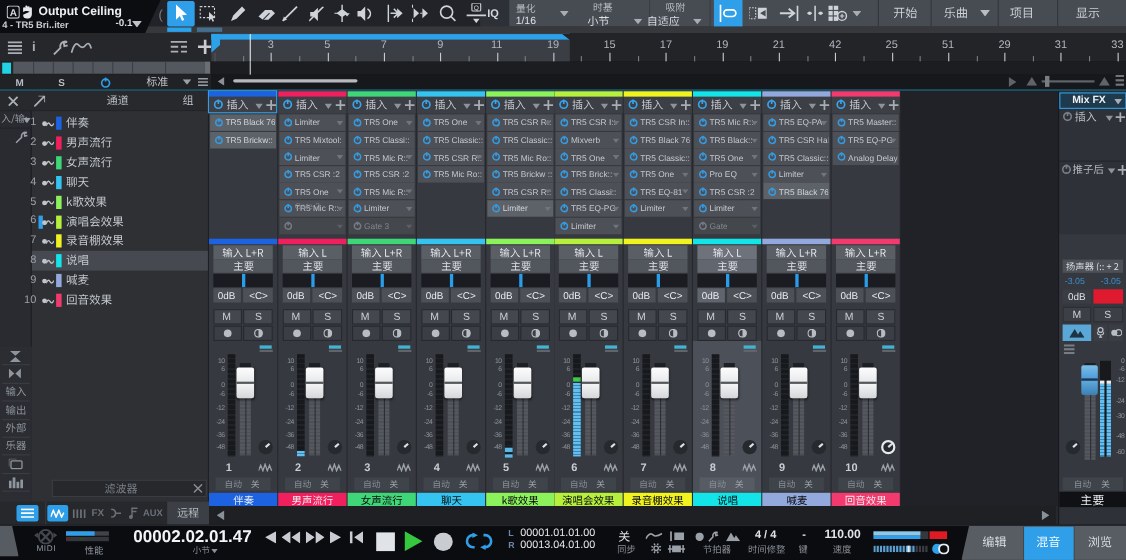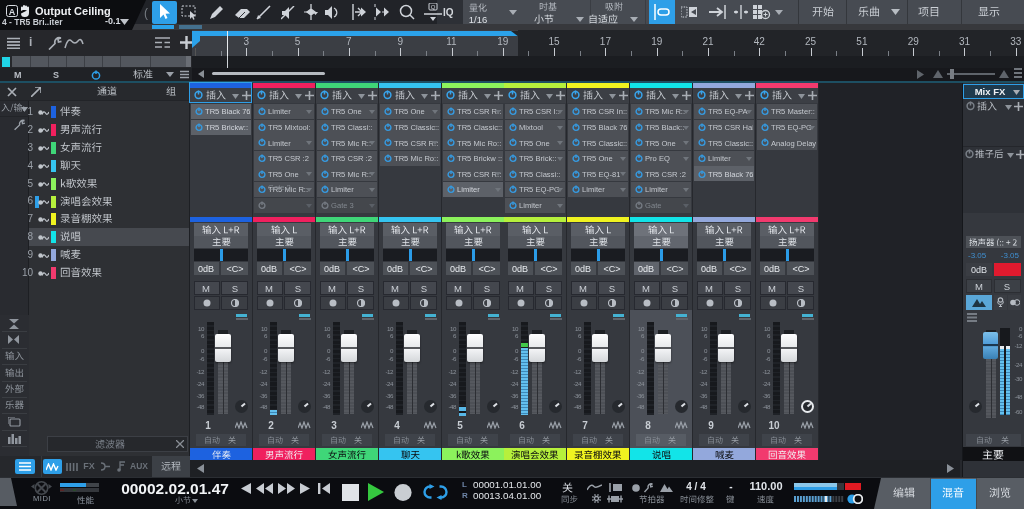--- a/index.html
+++ b/index.html
@@ -1317,21 +1317,21 @@
   </svg>
 <div class="ab" style="left:519px;top:108px;font-size:7.6px;color:#c5c9cf;white-space:nowrap;line-height:1;max-width:45px;overflow:hidden">TR5 CSR I::</div>
 <svg class="ab" style="left:557px;top:110px;" width="6" height="4" viewBox="0 0 6 4">
     <path d="M0 0h6l-3 4z" fill="#70757c"></path>
   </svg>
 <div class="ab" style="left:505px;top:120px;width:60px;height:14.6px;background:#4d5056;"></div>
 <svg class="ab" style="left:509px;top:123px;" width="8" height="9" viewBox="0 0 8 9">
     <circle cx="4" cy="4.5" r="2.9" fill="none" stroke="#369ae0" stroke-width="1.4"></circle>
     <path d="M4 0.5 v3.5" stroke="#369ae0" stroke-width="1.4"></path>
   </svg>
-<div class="ab" style="left:519px;top:124px;font-size:7.6px;color:#c5c9cf;white-space:nowrap;line-height:1;max-width:45px;overflow:hidden">Mixtool</div>
+<div class="ab" style="left:519px;top:124px;font-size:7.6px;color:#c5c9cf;white-space:nowrap;line-height:1;max-width:45px;overflow:hidden">Mixverb</div>
 <svg class="ab" style="left:557px;top:126px;" width="6" height="4" viewBox="0 0 6 4">
     <path d="M0 0h6l-3 4z" fill="#70757c"></path>
   </svg>
 <div class="ab" style="left:505px;top:135px;width:60px;height:14.6px;background:#4d5056;"></div>
 <svg class="ab" style="left:509px;top:138px;" width="8" height="9" viewBox="0 0 8 9">
     <circle cx="4" cy="4.5" r="2.9" fill="none" stroke="#369ae0" stroke-width="1.4"></circle>
     <path d="M4 0.5 v3.5" stroke="#369ae0" stroke-width="1.4"></path>
   </svg>
 <div class="ab" style="left:519px;top:140px;font-size:7.6px;color:#c5c9cf;white-space:nowrap;line-height:1;max-width:45px;overflow:hidden">TR5 One</div>
 <svg class="ab" style="left:557px;top:141px;" width="6" height="4" viewBox="0 0 6 4">

